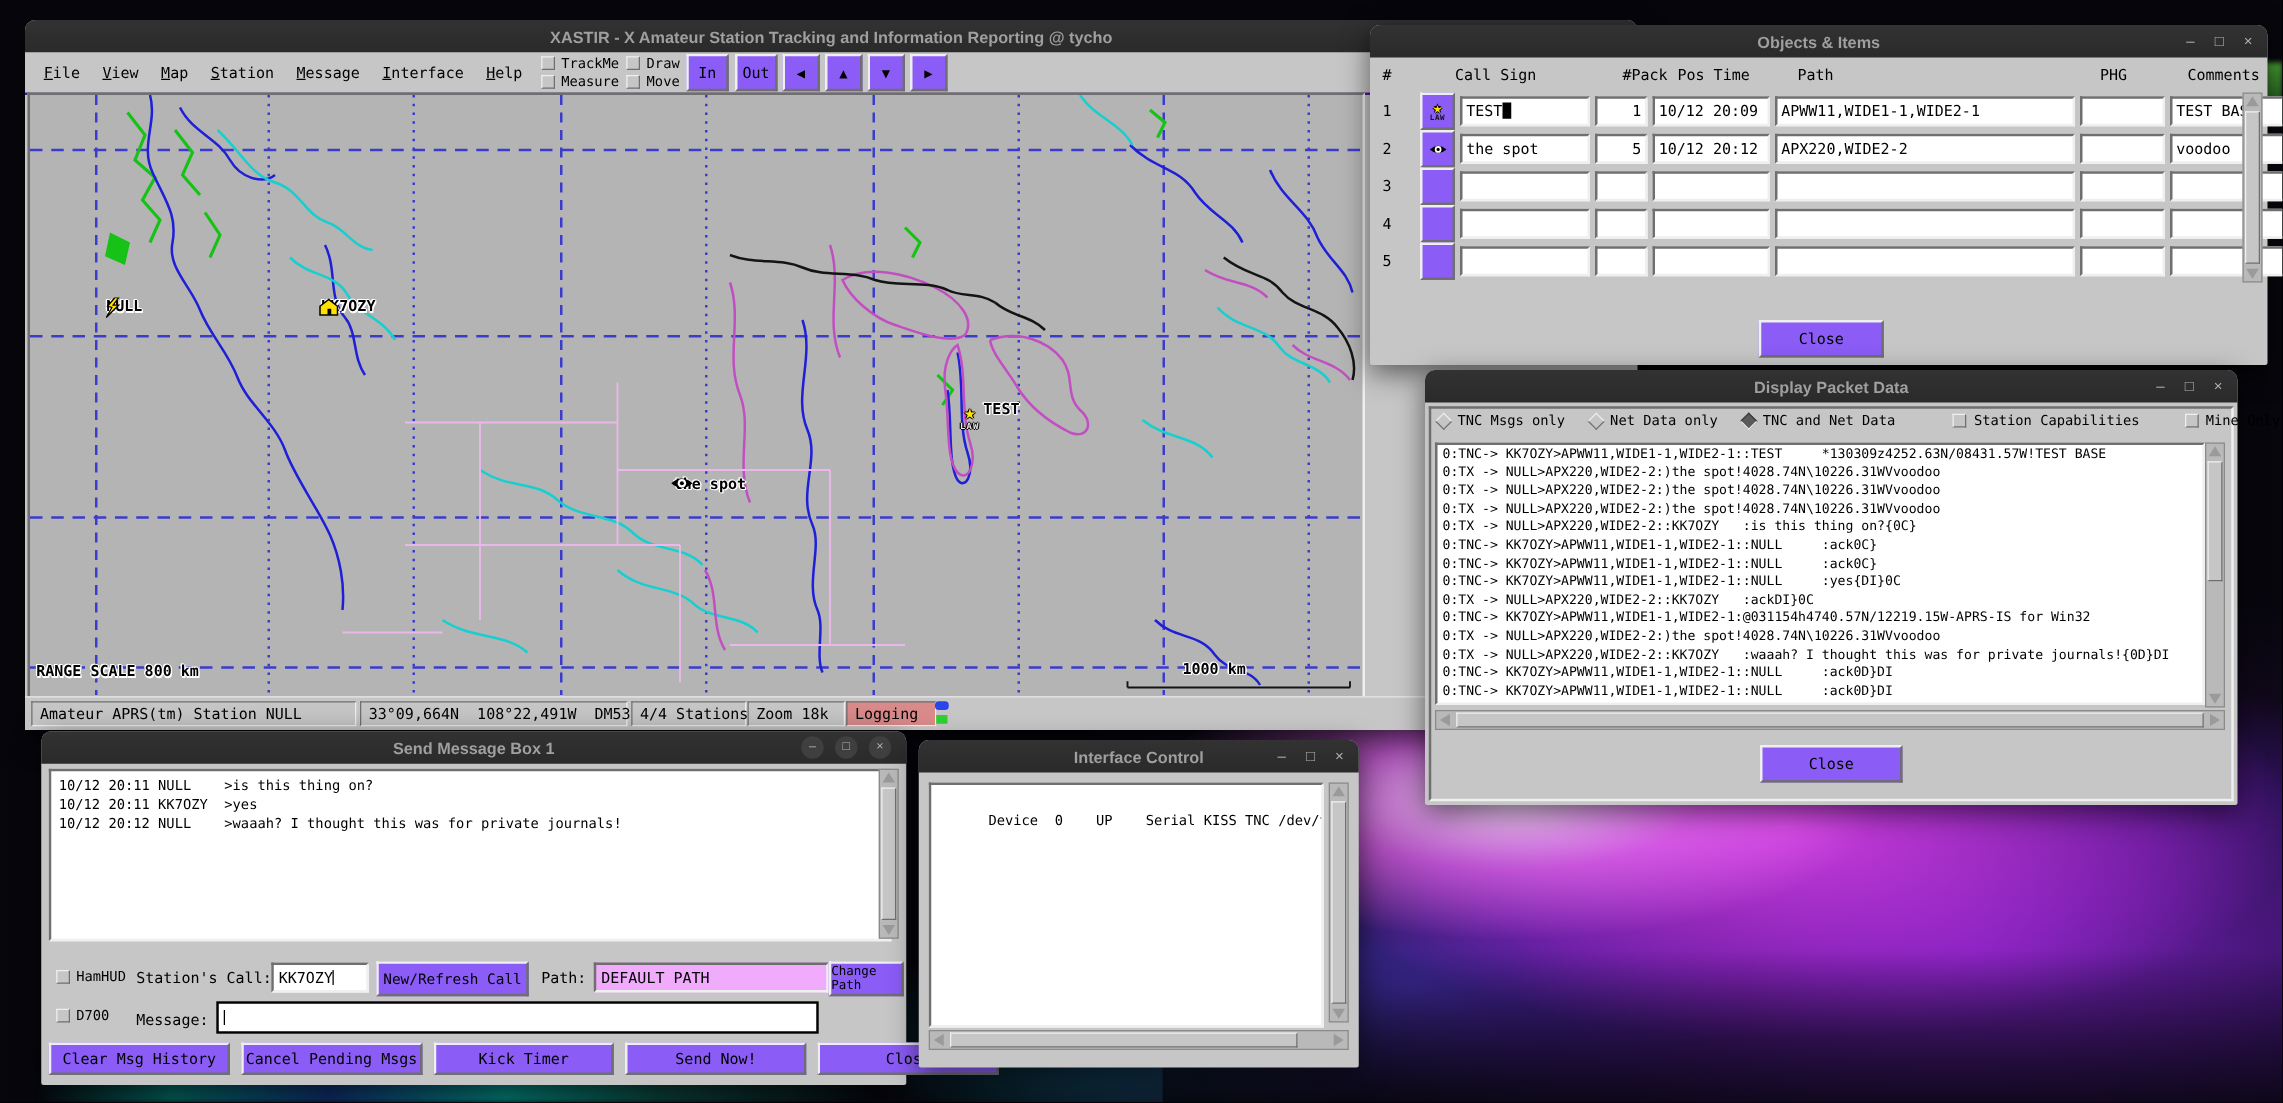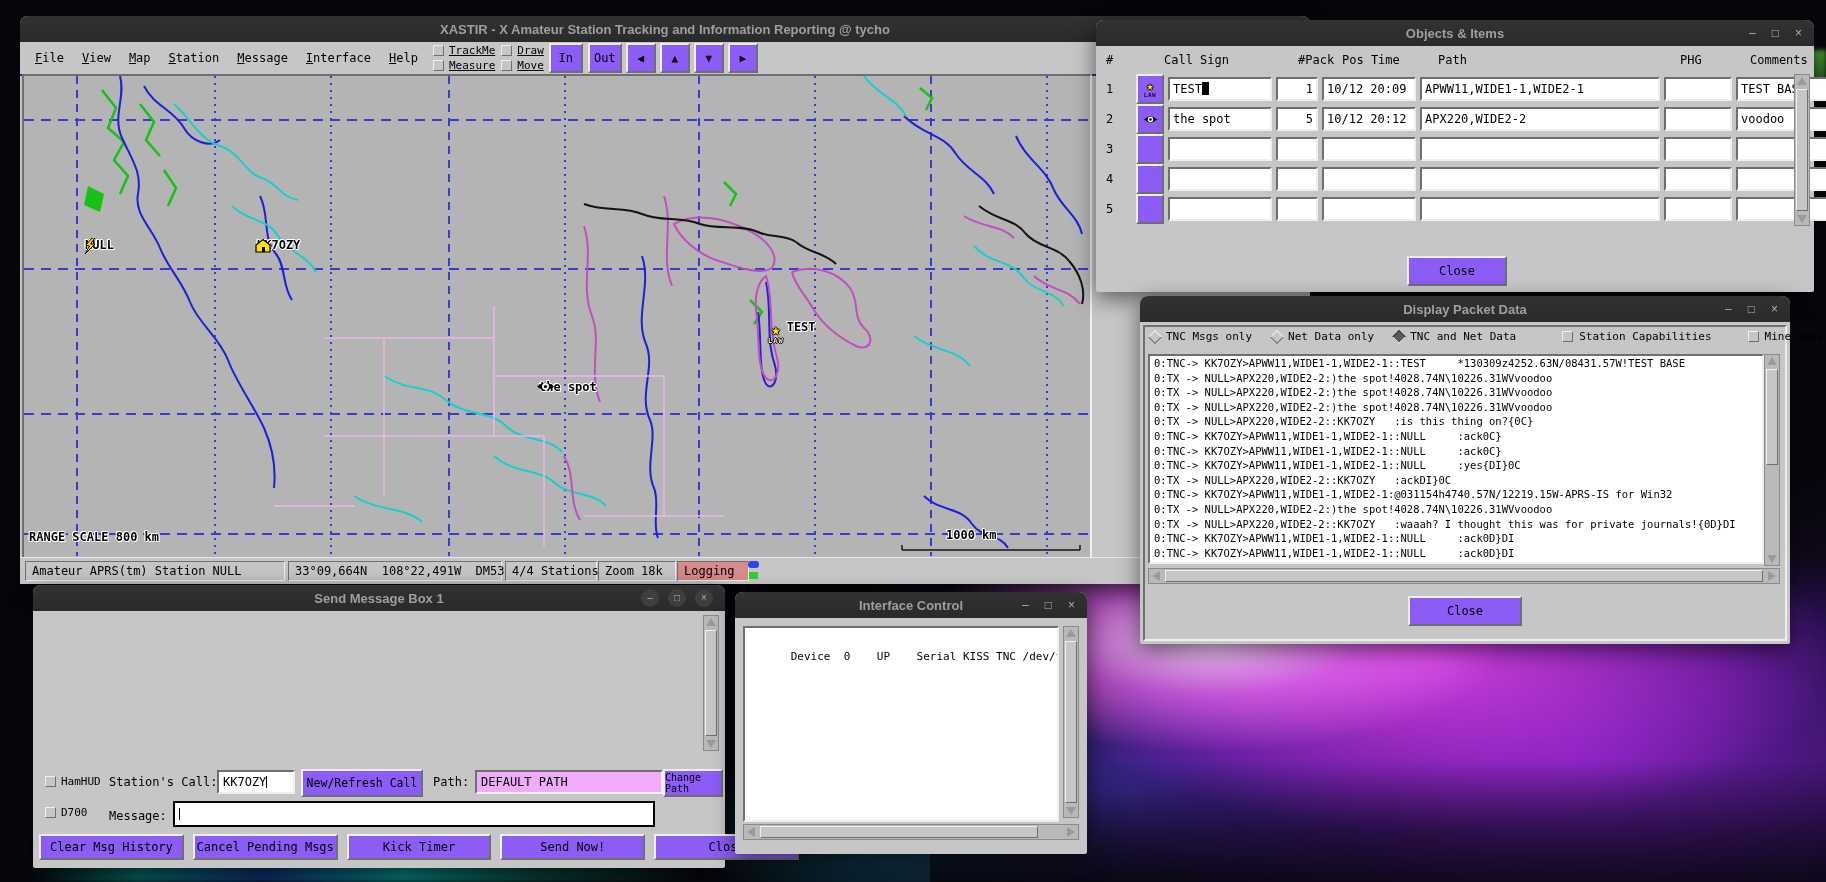--- a/index.html
+++ b/index.html
@@ -60,21 +60,21 @@
   .hscroll{position:absolute;height:14px;background:#b9b9b9;border:1px solid #8a8a8a;}
   .hscroll .thumb{position:absolute;top:1px;bottom:1px;left:16px;right:16px;background:#c6c6c6;border:1px solid #efefef;border-bottom-color:#6f6f6f;border-right-color:#6f6f6f;}
   .tri.left{left:3px;top:2px;border-top:5px solid transparent;border-bottom:5px solid transparent;border-right:8px solid #9a9a9a;}
   .tri.right{left:auto;right:3px;top:2px;border-top:5px solid transparent;border-bottom:5px solid transparent;border-left:8px solid #9a9a9a;}
   
   #xastir{left:20px;top:16px;width:1290px;height:568px;}
   .menubar{position:absolute;left:0;top:26px;width:100%;height:32px;background:#c6c6c6;display:flex;align-items:center;border-bottom:2px solid #4c1d95;}
   .menu-item{font-size:12px;padding:0 9px;color:#000;}
   .mn{text-decoration:underline;}
   .toolchecks{display:flex;flex-direction:column;gap:2px;margin-left:6px;font-size:11px;}
-  .toolchecks .row{display:flex;align-items:center;gap:5px;height:13px;text-decoration:underline;}
+  .toolchecks .row{display:flex;align-items:center;gap:5px;height:13px;}
   .tool-btn{width:30px;height:26px;margin-left:5px;font-size:12px;}
   .tool-arrow{width:26px;height:26px;margin-left:4px;font-size:11px;}
   .map{position:absolute;left:0;top:58px;width:1066px;height:484px;margin:0 2px;background:#b4b4b4;
        border-top:2px solid #6f6f6f;border-left:2px solid #6f6f6f;border-bottom:2px solid #efefef;border-right:2px solid #efefef;overflow:hidden;}
   .map svg{position:absolute;left:0;top:0;}
   .map-label{position:absolute;font-size:12px;font-weight:bold;color:#000;white-space:pre;
     text-shadow:1px 0 0 #fff,-1px 0 0 #fff,0 1px 0 #fff,0 -1px 0 #fff,1px 1px 0 #fff,-1px -1px 0 #fff;}
   .station{position:absolute;display:flex;align-items:center;gap:3px;}
   .st-label{font-size:12px;font-weight:bold;color:#000;white-space:pre;
     text-shadow:1px 0 0 #fff,-1px 0 0 #fff,0 1px 0 #fff,0 -1px 0 #fff,1px 1px 0 #fff,-1px -1px 0 #fff;}
@@ -429,20 +429,21 @@
 
   <div class="win" id="sendmsg">
     <div class="titlebar">
       <span>Send Message Box 1</span>
       <span class="tb-btns" style="gap:9px">
         <span class="tb-btn round">–</span>
         <span class="tb-btn round">□</span>
         <span class="tb-btn round">×</span>
       </span>
     </div>
+    <div class="sm-hist"><div class="pd-line">10/12 20:11 NULL    &gt;is this thing on?</div><div class="pd-line">10/12 20:11 KK7OZY  &gt;yes</div><div class="pd-line">10/12 20:12 NULL    &gt;waaah? I thought this was for private journals!</div></div>
     <div class="vscroll" style="right:6px;top:30px;height:134px">
       <span class="tri up"></span>
       <span class="tri down"></span>
       <div class="thumb"></div>
     </div>
 
     <div class="sm-cb" style="left:12px;top:190px">
         <span class="cb"></span>
         <span>HamHUD</span>
       </div>

